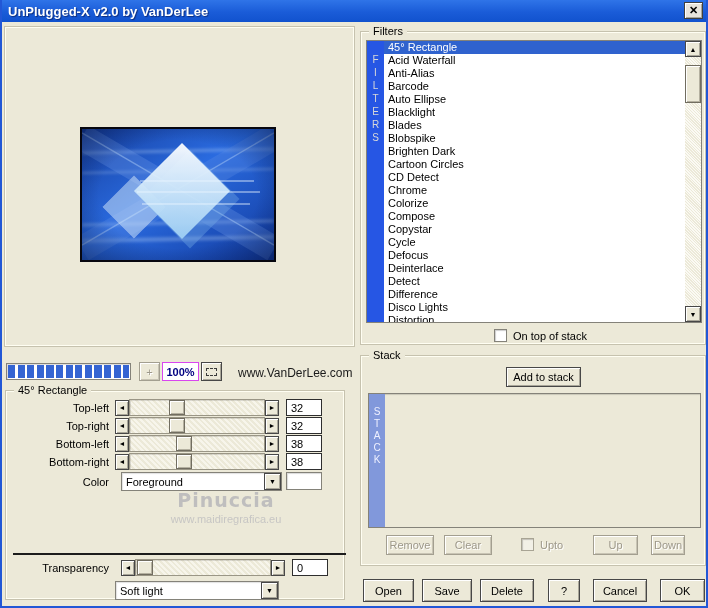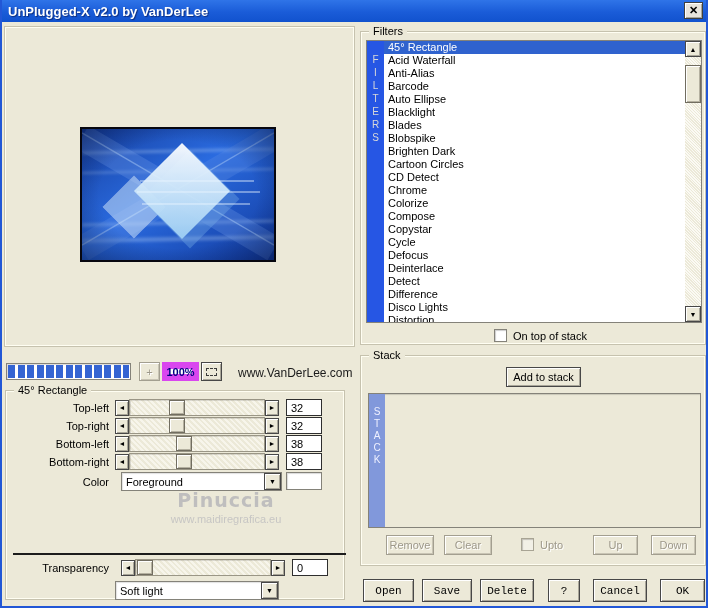--- a/index.html
+++ b/index.html
@@ -39,21 +39,21 @@
     border:2px solid #07070f; background:#123a9e; }
   #preview-image svg { display:block; width:100%; height:100%; }
 
   #progress-bar { position:absolute; left:4px; top:363px; width:125px; height:17px;
     background:#fff; border:1px solid #848279; box-shadow:inset 1px 1px 1px rgba(0,0,0,.15);
     padding:1px; }
   #progress-fill { width:100%; height:100%;
     background:repeating-linear-gradient(90deg,#3464D2 0 7.2px,#ffffff 7.2px 9.6px); }
   #plus-btn { position:absolute; left:137px; top:362px; width:21px; height:19px; }
   #zoom-field { position:absolute; left:160px; top:362px; width:37px; height:19px;
-    background:#fff; border:7px solid #d946ef; color:#000080; font-weight:bold;
+    background:#fff; border:1px solid #d946ef; color:#000080; font-weight:bold;
     display:flex; align-items:center; justify-content:center; }
   #marquee-btn { position:absolute; left:199px; top:362px; width:21px; height:19px; }
   #marquee-btn .marquee-glyph { width:11px; height:8px; border:1px dashed #3a3a3a; }
   #vdl-site { position:absolute; left:236px; top:366px; font-size:12px; color:#1a1a1a; }
 
   
   #param-group { left:3px; top:390px; width:340px; height:210px; }
   #slider-rows { position:absolute; left:0; top:8px; width:100%; }
   .s-row { display:flex; align-items:center; height:17px; margin-bottom:1px; }
   .s-label { width:103px; text-align:right; padding-right:0; margin-right:6px; }
@@ -117,25 +117,25 @@
   #stack-sidebar { width:16px; height:100%; background:#8198DB; flex:none;
     display:flex; flex-direction:column; align-items:center; padding-top:12px; }
   #stack-sidebar .vletter { color:#eef0ff; font-size:10px; line-height:12px; }
   #stack-items { flex:1; }
   #stack-actions { position:absolute; left:0; top:179px; width:100%; height:20px; }
   #remove-btn { position:absolute; left:25px; top:0; width:48px; height:20px; }
   #clear-btn  { position:absolute; left:83px; top:0; width:48px; height:20px; }
   #upto-row   { position:absolute; left:160px; top:3px; display:flex; align-items:center; }
   #upto-label { margin-left:6px; color:#9d988a; text-shadow:1px 1px 0 #fff; }
   #up-btn   { position:absolute; left:232px; top:0; width:45px; height:20px; }
-  #down-btn { position:absolute; left:290px; top:0; width:45px; height:20px; }
+  #down-btn { position:absolute; left:290px; top:0; width:34px; height:20px; }
 
   
   #footer { position:absolute; left:0; top:579px; width:708px; height:23px; }
-  #footer button { position:absolute; top:0; height:23px; font-family:Liberation Mono, monospace; }
+  #footer button { position:absolute; top:0; height:23px; font-family:Liberation Sans, sans-serif; }
   #footer button:nth-of-type(1) { left:361px; width:51px; }
   #footer button:nth-of-type(2) { left:420px; width:50px; }
   #footer button:nth-of-type(3) { left:478px; width:54px; }
   #footer button:nth-of-type(4) { left:546px; width:32px; }
   #footer button:nth-of-type(5) { left:591px; width:54px; }
   #footer button:nth-of-type(6) { left:658px; width:45px; }
 </style>
 </head>
 <body>
 

